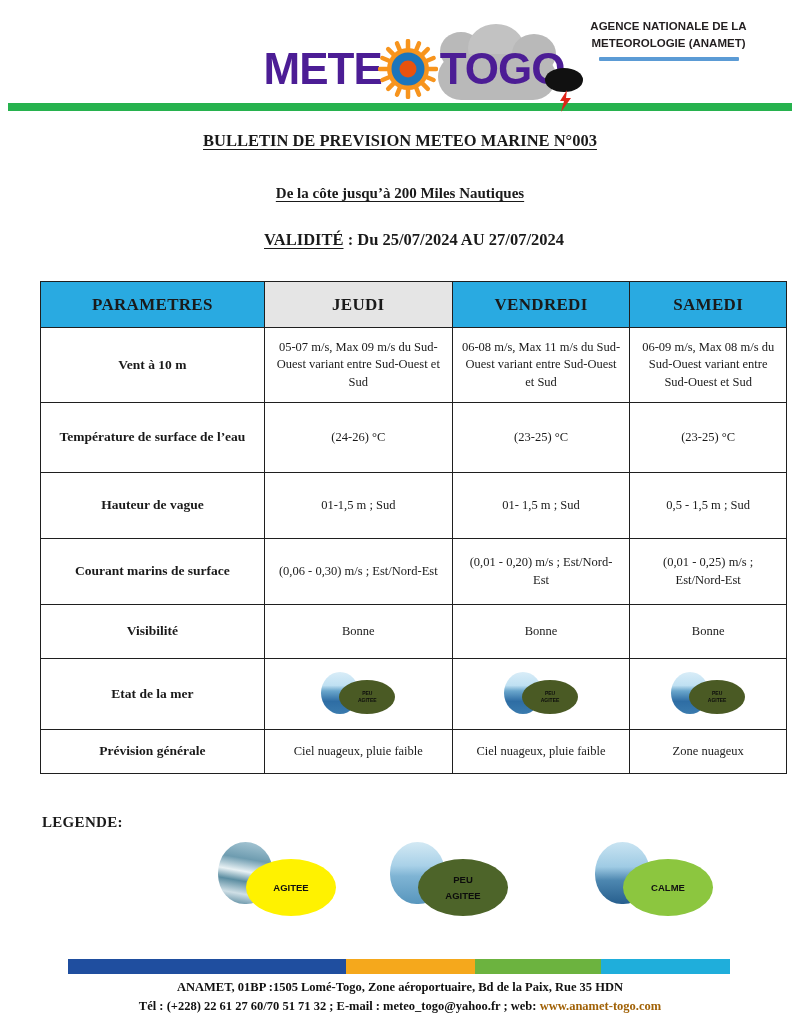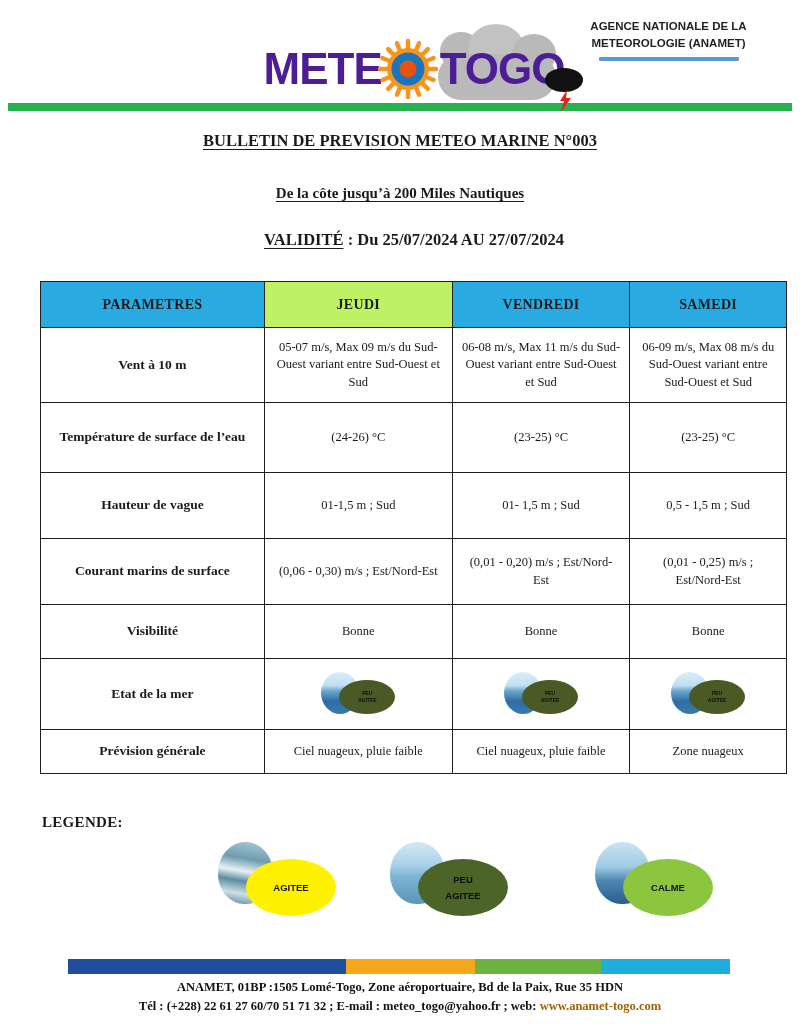--- a/index.html
+++ b/index.html
@@ -42,21 +42,21 @@
   .doc-title, .doc-subtitle, .doc-validity { position:absolute; left:0; width:100%; text-align:center; font-weight:bold; }
   .doc-title    { top:131px; font-size:16.5px; text-decoration:underline; text-underline-offset:3px; }
   .doc-subtitle { top:185px; font-size:15px;   text-decoration:underline; text-underline-offset:3px; }
   .doc-validity { top:230px; font-size:16.5px; }
   .doc-validity .vlabel { text-decoration:underline; text-underline-offset:3px;margin-left:28px; }
 
   
   .table-wrap { position:absolute; top:281px; left:40px; width:747px; }
   table { border-collapse:collapse; table-layout:fixed; width:100%; }
   td, th { border:1.5px solid #1f1f1f; vertical-align:middle; text-align:center; }
-  th { font-size:14px; font-weight:bold; height:46px; letter-spacing:0.3px; }
+  th { font-size:17px; font-weight:bold; height:46px; letter-spacing:0.3px; }
   .label-cell { font-weight:bold; font-size:13.5px; padding:2px 14px; }
   td { font-size:12.5px; line-height:1.4; padding:3px 9px; }
   tr.row-0 { height:75px; } tr.row-1 { height:70px; } tr.row-2 { height:66px; }
   tr.row-3 { height:66px; } tr.row-4 { height:54px; } tr.row-5 { height:71px; }
   tr.row-6 { height:44px; }
 
   
   .sea-icon { position:relative; width:78px; height:46px; margin:0 auto; }
   .sea-photo { position:absolute; left:2px; top:1px; width:38px; height:42px; border-radius:50%;
     background:linear-gradient(180deg,#d9edf8 0%,#bfe0f2 32%,#6aa6cc 45%,#2e6da4 70%,#3a7bae 100%); }
@@ -148,21 +148,21 @@
     <table>
       <colgroup>
         <col style="width:30%">
           <col style="width:25.2%">
           <col style="width:23.8%">
           <col style="width:21%">
       </colgroup>
       <thead>
         <tr id="table-head-row">
             <th style="background: rgb(41, 170, 225);">PARAMETRES</th>
-            <th style="background: #bef264;">JEUDI</th>
+            <th style="background: #e5e5e5;">JEUDI</th>
             <th style="background: rgb(41, 170, 225);">VENDREDI</th>
             <th style="background: rgb(41, 170, 225);">SAMEDI</th>
           </tr>
       </thead>
       <tbody id="table-body">
           <tr class="row-0">
             <td class="label-cell">Vent à 10 m</td>
             <td>05-07 m/s, Max 09 m/s du Sud-Ouest variant entre Sud-Ouest et Sud</td>
             <td>06-08 m/s, Max 11 m/s du Sud-Ouest variant entre Sud-Ouest et Sud</td>
             <td>06-09 m/s, Max 08 m/s du Sud-Ouest variant entre Sud-Ouest et Sud</td>

